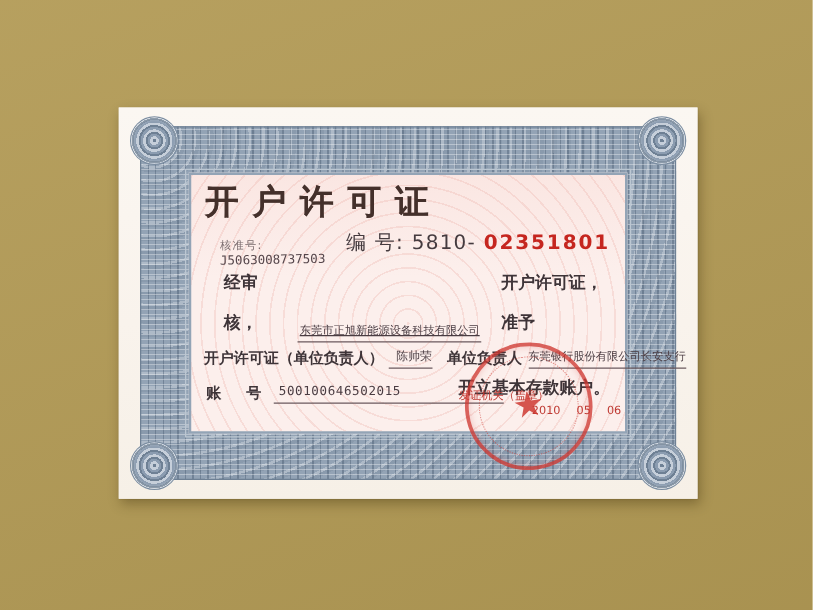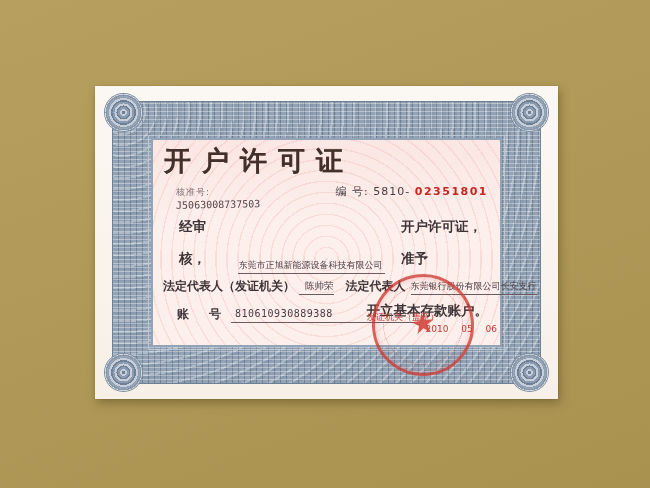--- a/index.html
+++ b/index.html
@@ -54,43 +54,43 @@
     font-size:27px;letter-spacing:11px;padding-left:11px;
     color:#44302b;text-shadow:0 0 .5px rgba(68,48,43,.6);
   }
   .row-nums{
     position:absolute;left:15px;right:12px;top:44px;
     display:flex;justify-content:space-between;align-items:baseline;
   }
   .approval{display:flex;align-items:baseline;flex-direction:column;}
   .approval .lbl{font-size:9px;color:#7a6c6e;letter-spacing:1px;}
   .approval .val{font-size:10px;color:#55464b;margin-left:8px;font-family:"DejaVu Sans Mono",monospace;transform:rotate(-1deg);}
-  .serial{font-size:11px;color:#453b3f;letter-spacing:1px;}
+  .serial{font-size:16px;color:#453b3f;letter-spacing:1px;}
   .serial .red{color:#c5261f;font-weight:bold;letter-spacing:1.5px;}
   .para{
     position:absolute;left:14px;right:12px;top:70px;
     font-size:13.5px;font-weight:700;color:#3e3438;line-height:32px;
   }
   .lineA{display:flex;align-items:flex-end;padding-left:12px;}
   .u{
     border-bottom:1px solid #6b5a5e;display:inline-block;
     font-weight:400;color:#4a3c42;line-height:16px;
   }
-  .u.company{width:182px;font-size:9px;margin:0 16px;}
+  .u.company{width:182px;text-align:center;font-size:9px;margin:0 16px;text-decoration:underline;}
   .lineB{margin-top:20px;text-align:right;}
   .row-fields{
     position:absolute;left:10px;right:8px;top:138px;
     display:flex;align-items:flex-end;
     font-size:12px;font-weight:700;color:#3e3438;white-space:nowrap;
   }
   .u.name{width:74px;font-size:9.5px;text-align:left;padding-left:6px;margin-left:4px;}
   .bank-lbl{margin-left:12px;}
   .u.bank{flex:1;font-size:9px;text-align:center;margin-left:5px;}
   .row-account{
-    position:absolute;left:24px;top:166px;
+    position:absolute;left:12px;top:166px;
     display:flex;align-items:flex-end;
     font-size:12px;font-weight:700;color:#3e3438;letter-spacing:4px;
   }
   .u.account{width:180px;font-size:10px;letter-spacing:.5px;text-align:left;padding-left:4px;margin-left:6px;font-family:"DejaVu Sans Mono",monospace;}
   
   .issue-block{
     position:absolute;left:272px;top:226px;width:130px;
     color:#bf3a33;font-size:9px;line-height:11.5px;z-index:2;
   }
   .issue-block .nums{word-spacing:10px;text-align:right;}
@@ -139,29 +139,29 @@
         <div class="para">
           <div class="lineA">
             <span>经审核，</span>
             <span class="u company">东莞市正旭新能源设备科技有限公司</span>
             <span>开户许可证，准予</span>
           </div>
           <div class="lineB">开立基本存款账户。</div>
         </div>
 
         <div class="row-fields">
-          <span>法定代表人（发证机关）</span>
+          <span>开户许可证（单位负责人）</span>
           <span class="u name">陈帅荣</span>
-          <span class="bank-lbl">法定代表人</span>
+          <span class="bank-lbl">单位负责人</span>
           <span class="u bank">东莞银行股份有限公司长安支行</span>
         </div>
 
         <div class="row-account">
           <span>账　号</span>
-          <span class="u account">810610930889388</span>
+          <span class="u account">500100646502015</span>
         </div>
       </div>
     </div>
 
     <div class="issue-block">
       <div>发证机关（盖章）</div>
       <div class="nums">2010 05 06</div>
     </div>
 
     <div class="seal">

